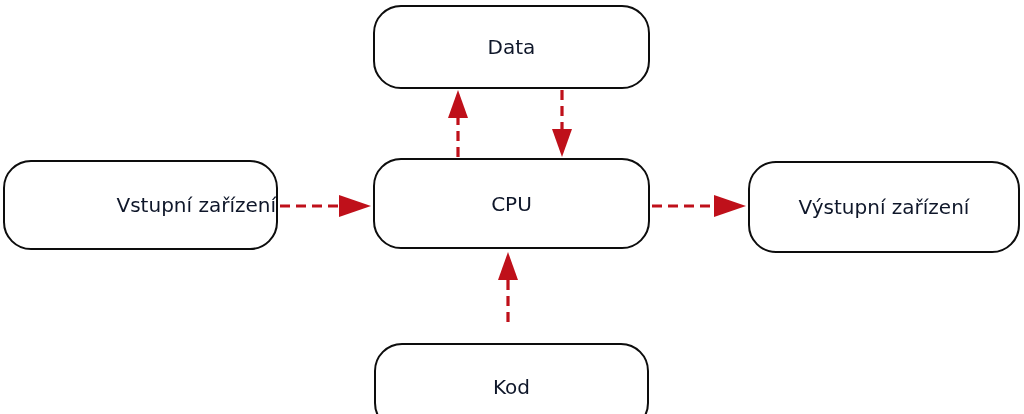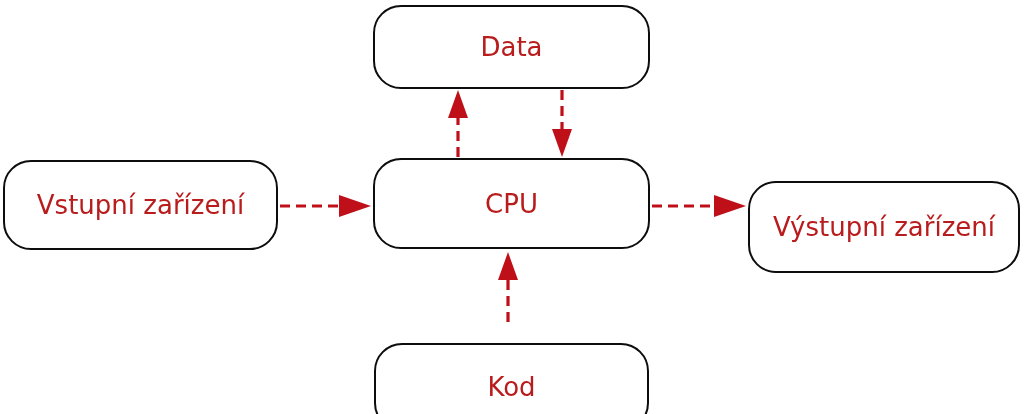--- a/index.html
+++ b/index.html
@@ -26,30 +26,30 @@
     position: absolute;
     box-sizing: border-box;
     background: #ffffff;
     border: 2.5px solid #0d0d0d;
     border-radius: 28px;
     display: flex;
     align-items: center;
     justify-content: center;
   }
   .node-label {
-    font-size: 26px;
-    color: #b91c1c;
+    font-size: 20px;
+    color: #0f172a;
     white-space: nowrap;
     line-height: 1;
   }
   .node-data     { left: 373px; top: 5px;   width: 277px; height: 84px; }
   .node-cpu      { left: 373px; top: 158px; width: 277px; height: 91px; }
   .node-kod      { left: 374px; top: 323px; width: 275px; height: 88px; margin-top: 20px; }
-  .node-vstupni  { left: 3px;   top: 160px; width: 275px; height: 90px; }
-  .node-vystupni { left: 748px; top: 161px; width: 272px; height: 92px; margin-top: 20px; }
+  .node-vstupni  { left: 3px;   top: 160px; width: 275px; height: 90px; justify-content: flex-end; }
+  .node-vystupni { left: 748px; top: 161px; width: 272px; height: 92px; }
 </style>
 </head>
 <body>
 
 <div class="canvas">
 
   <svg class="edges-layer" width="1024" height="414" viewBox="0 0 1024 414" xmlns="http://www.w3.org/2000/svg">
 
     <g>
       <line x1="280" y1="206" x2="342" y2="206" stroke-width="3.2" stroke-dasharray="10,6" stroke="#bf101a"></line>

